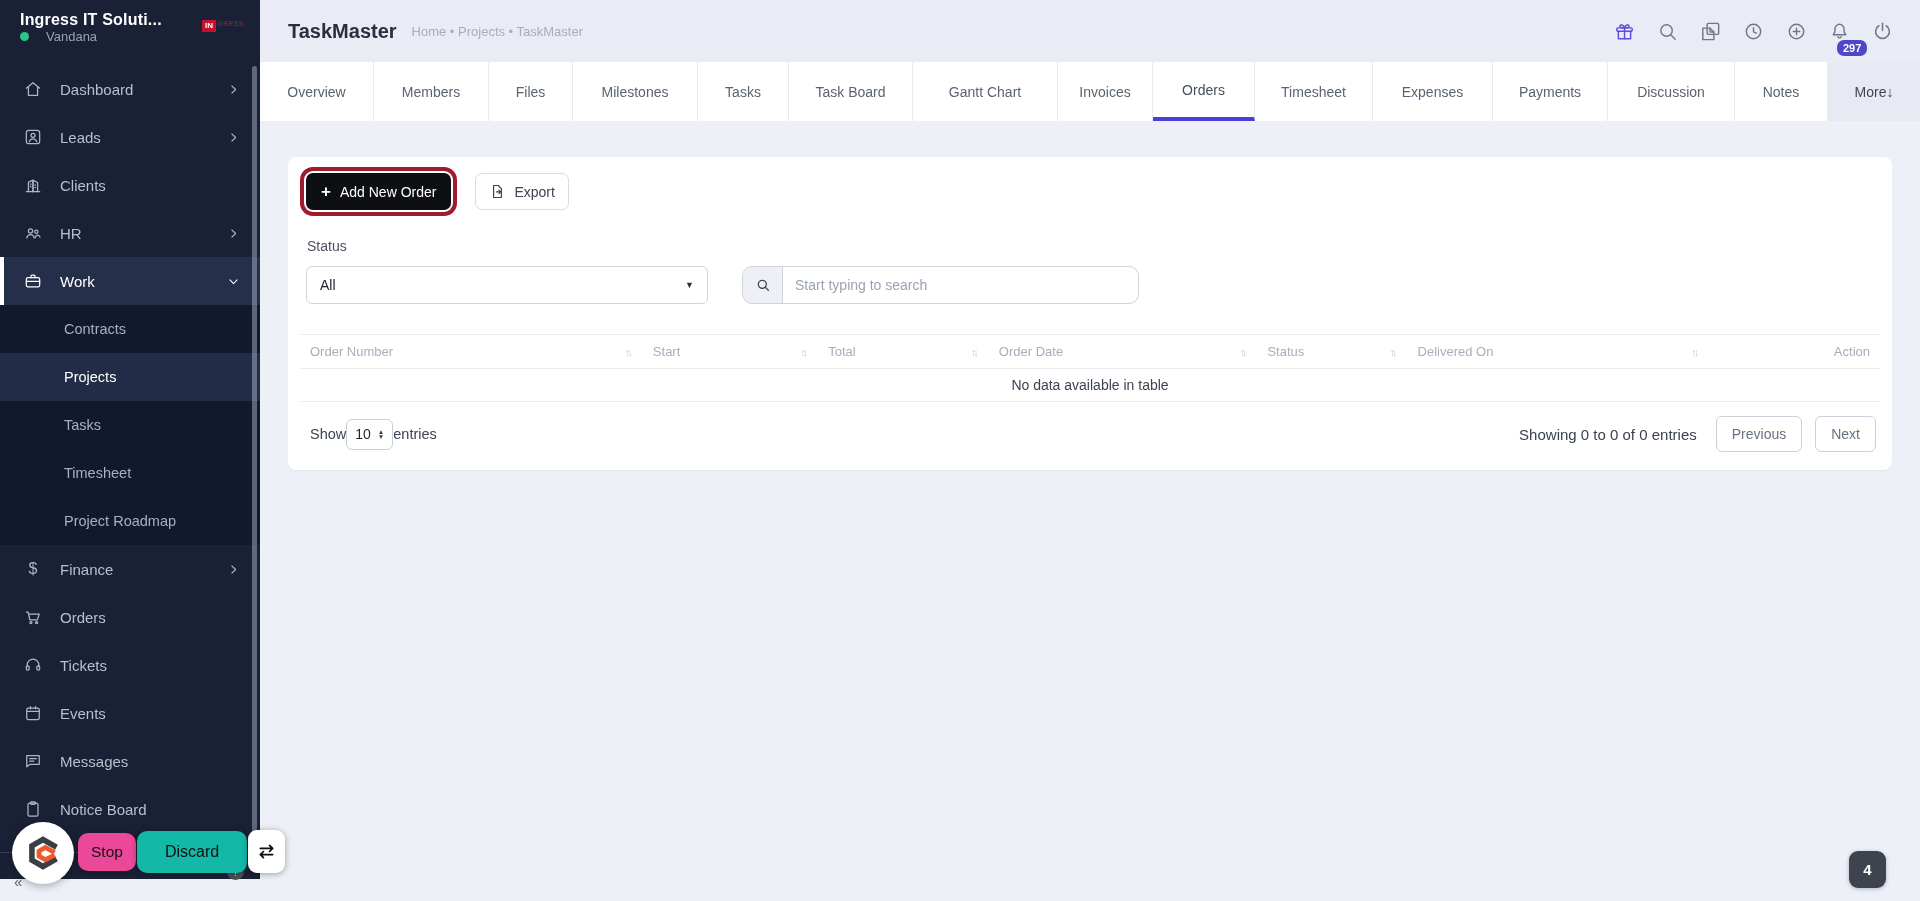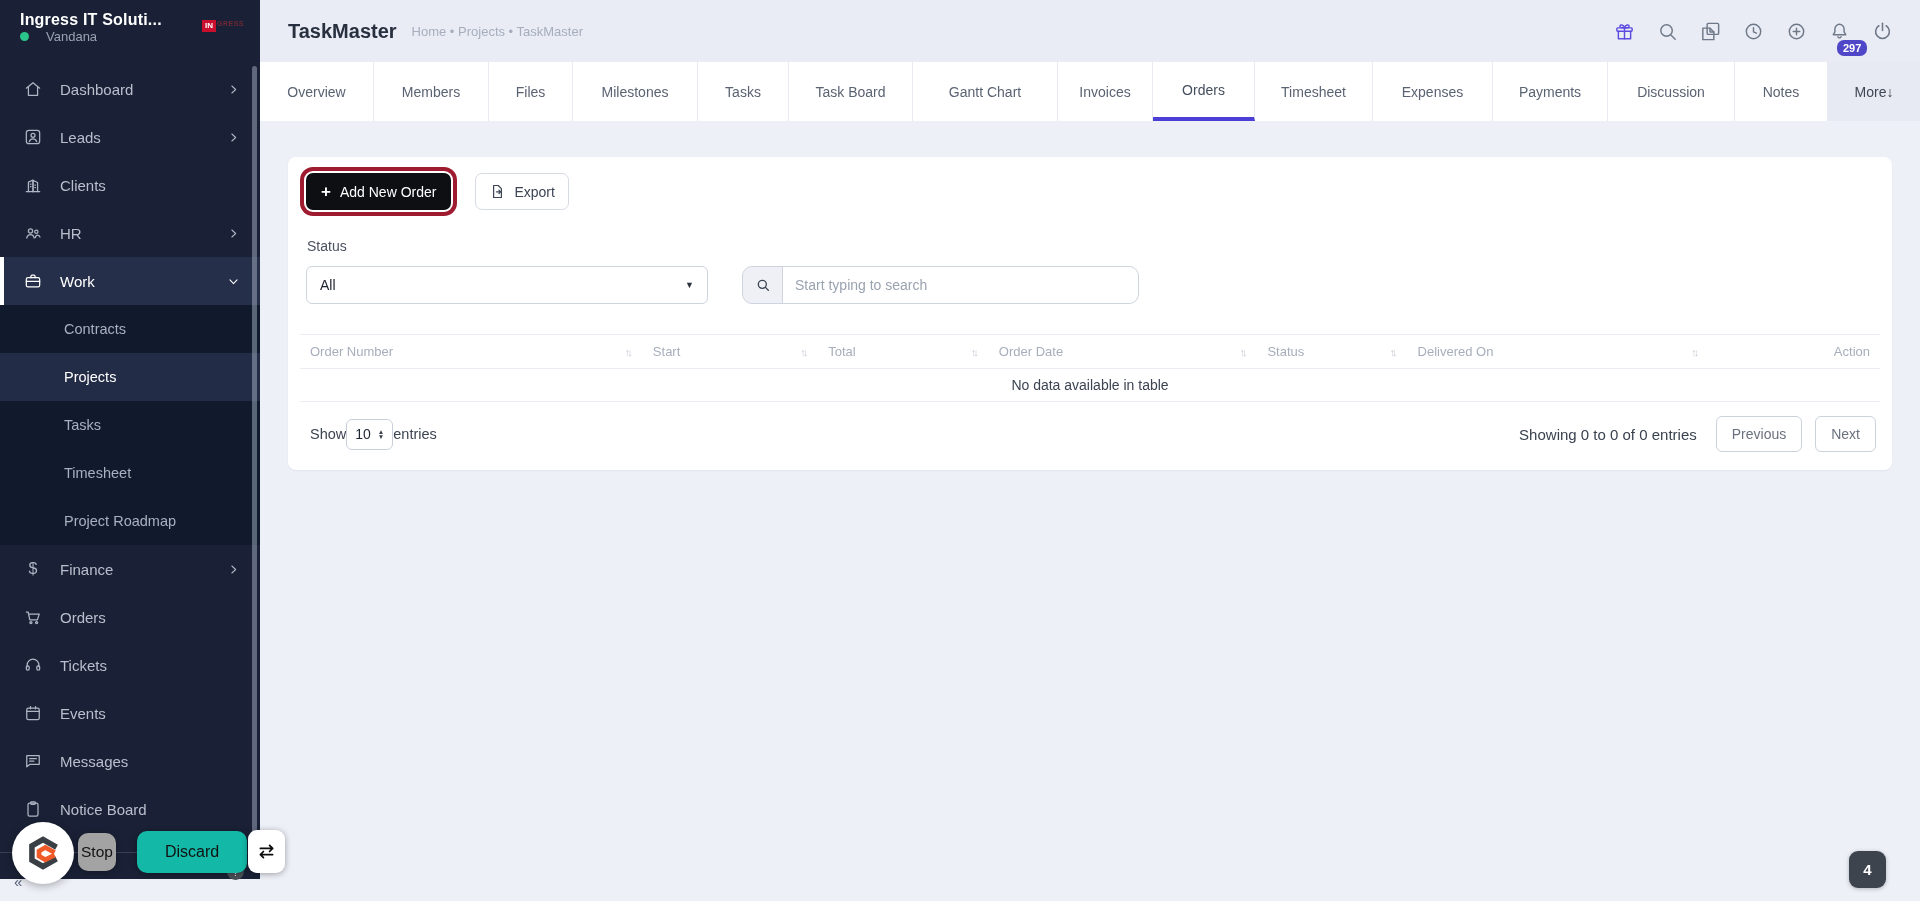--- a/index.html
+++ b/index.html
@@ -146,22 +146,22 @@
     font-size:14px; color:#6a7280; font-family:"Liberation Sans",sans-serif; cursor:pointer;
   }
 
   
   .assist-circle {
     position:absolute; left:12px; bottom:17px; width:62px; height:62px; border-radius:50%;
     background:#fff; box-shadow:0 2px 8px rgba(0,0,0,.3); display:flex; align-items:center;
     justify-content:center; z-index:6; cursor:pointer;
   }
   .btn-stop {
-    position:absolute; left:78px; bottom:30px; height:38px; padding:0 3px;
-    background:#a3a3a3; border:none; border-radius:10px; font-size:15.5px; color:#111;
+    position:absolute; left:78px; bottom:30px; height:38px; padding:0 13px;
+    background:#ec4899; border:none; border-radius:10px; font-size:15.5px; color:#111;
     font-family:"Liberation Sans",sans-serif; box-shadow:0 1px 6px rgba(0,0,0,.35);
     z-index:6; cursor:pointer;
   }
   .btn-discard {
     position:absolute; left:137px; bottom:28px; height:42px; width:110px;
     background:#14b8a6; border:none; border-radius:10px; font-size:16px; color:#111;
     font-family:"Liberation Sans",sans-serif; box-shadow:0 1px 6px rgba(0,0,0,.35);
     z-index:6; cursor:pointer;
   }
   .btn-swap {

